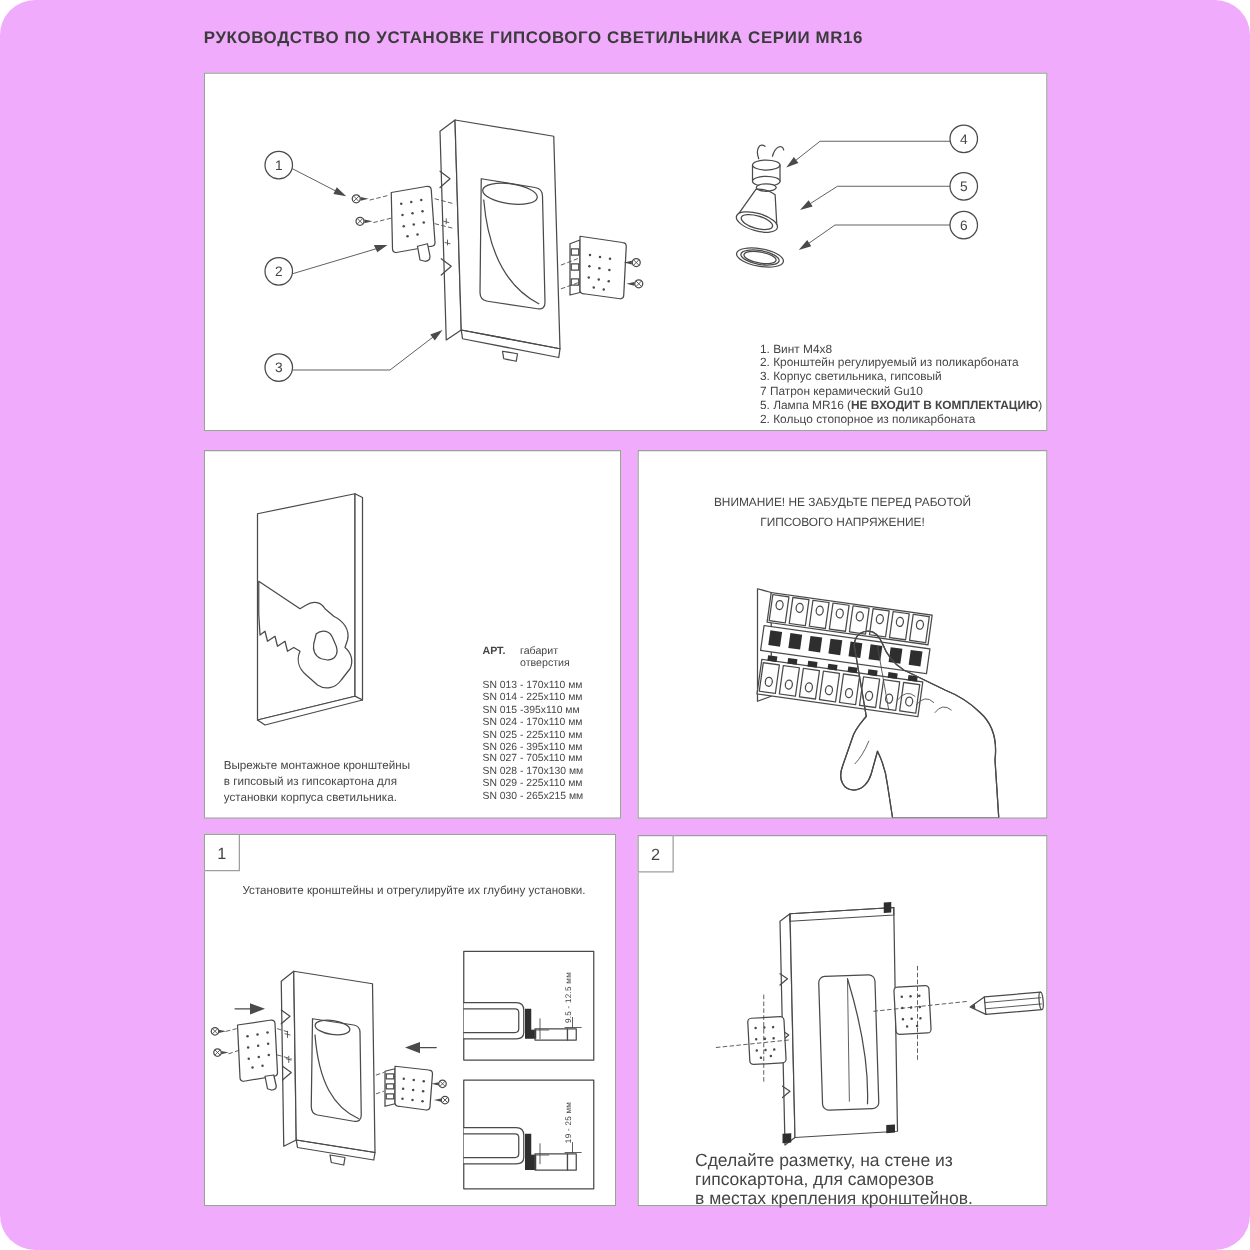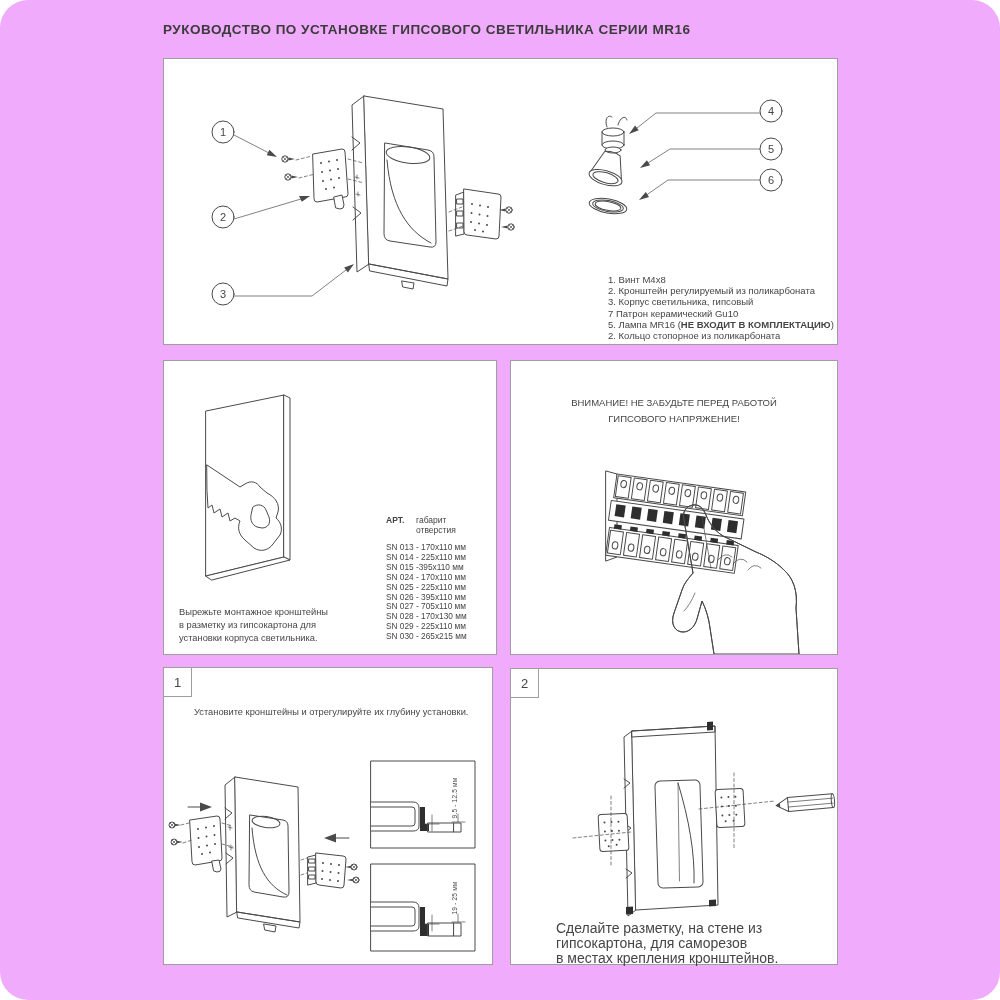--- a/index.html
+++ b/index.html
@@ -192,21 +192,21 @@
         <path class="f" d="M120,34 L126,37 L126,199 L120,196 Z"></path>
         <path class="f" d="M42,215 L120,196 L126,199 L48,219 Z"></path>
       </g>
       <g>
         <path d="M43,104 L76,126 L81,123 C87,119 93,121 96,126 L103,132 C111,136 116,143 114,151 L112,157 C117,161 119,168 116,174 L109,183 C104,190 96,191 90,187 L81,179 C75,174 73,167 76,160 L71,157 L66,160 L64,152 L58,156 L56,148 L50,152 L48,144 L44,147 L43,130 Z" fill="#1d1d1d" stroke="none"></path>
         <path d="M89,146 C94,142 100,144 102,149 L105,156 C107,162 104,167 98,167 L93,166 C88,164 86,159 87,154 Z" fill="#fff" stroke="none"></path>
       </g>
     </svg>
     <div class="cut-caption">
       <div>Вырежьте монтажное кронштейны</div>
-      <div>в разметку из гипсокартона для</div>
+      <div>в гипсовый из гипсокартона для</div>
       <div>установки корпуса светильника.</div>
     </div>
     <div class="sn-art">АРТ.</div>
     <div class="sn-size">
       <div>габарит</div>
       <div>отверстия</div>
     </div>
     <div class="sn-rows">
       <div>SN 013 - 170x110 мм</div>
       <div>SN 014 - 225x110 мм</div>

